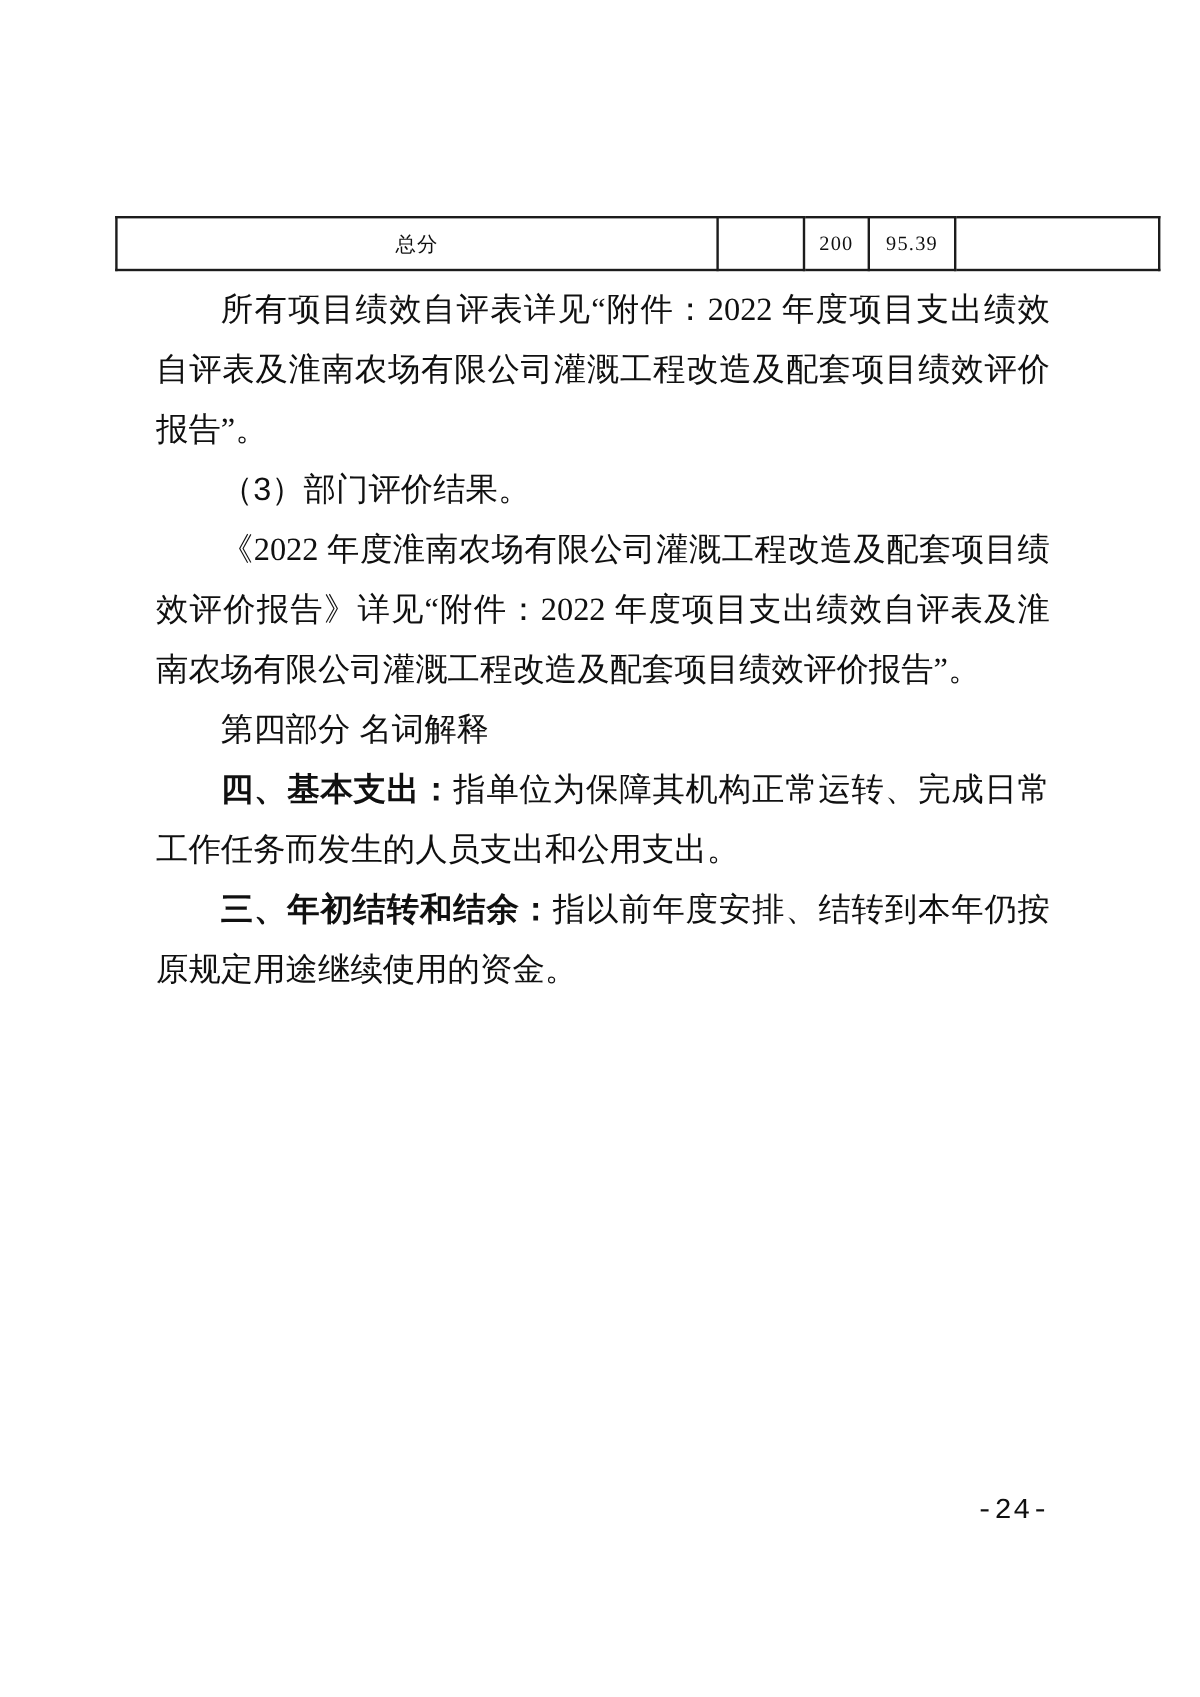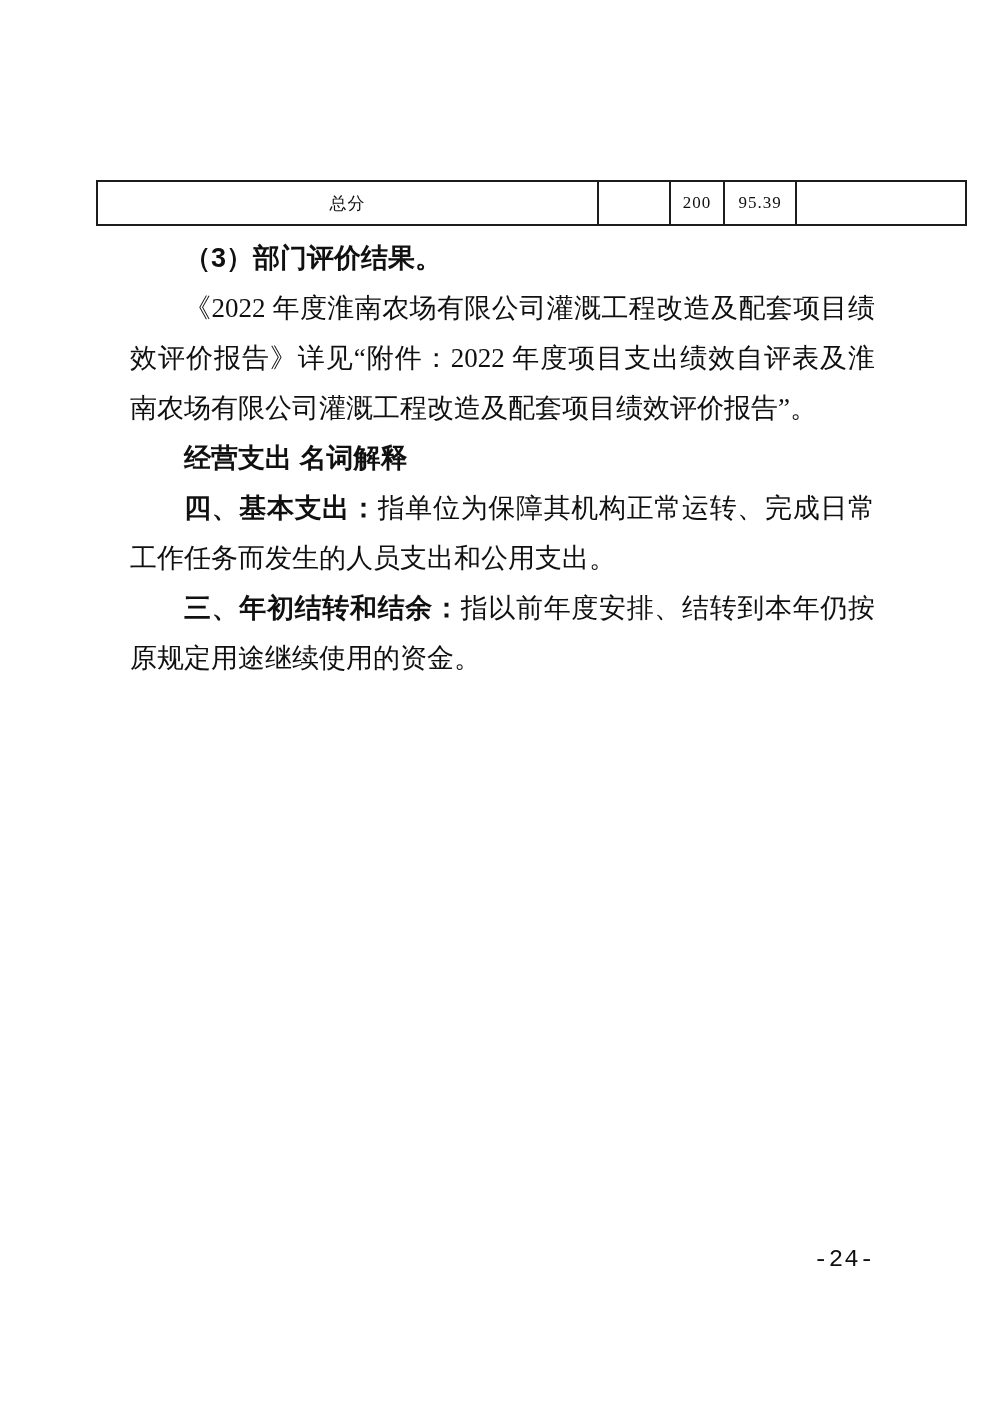--- a/index.html
+++ b/index.html
@@ -41,21 +41,21 @@
     top: 233px;
     width: 745px;
     font-size: 27px;
     line-height: 50px;
     text-align: justify;
   }
   .content p { margin: 0; text-indent: 54px; }
   .para { font-family: "Liberation Serif", "DejaVu Serif", serif; }
   .h-bold {
     font-family: "Liberation Sans", "DejaVu Sans", sans-serif;
-    font-weight: 700;
+    font-weight: 400;
   }
   .lead {
     font-family: "Liberation Sans", "DejaVu Sans", sans-serif;
     font-weight: 700;
   }
 
   
   .page-number {
     position: absolute;
     right: 125px;
@@ -84,23 +84,24 @@
         <td>总分</td>
         <td></td>
         <td>200</td>
         <td>95.39</td>
         <td></td>
       </tr>
     </tbody>
   </table>
 
   <div class="content">
+    <p class="para">所有项目绩效自评表详见“附件：2022 年度项目支出绩效自评表及淮南农场有限公司灌溉工程改造及配套项目绩效评价报告”。</p>
     <p class="h-bold">（3）部门评价结果。</p>
     <p class="para">《2022 年度淮南农场有限公司灌溉工程改造及配套项目绩效评价报告》详见“附件：2022 年度项目支出绩效自评表及淮南农场有限公司灌溉工程改造及配套项目绩效评价报告”。</p>
-    <p class="h-bold">经营支出  名词解释</p>
+    <p class="h-bold">第四部分  名词解释</p>
 
     <p class="para"><span class="lead">四、基本支出：</span><span>指单位为保障其机构正常运转、完成日常工作任务而发生的人员支出和公用支出。</span></p>
     <p class="para"><span class="lead">三、年初结转和结余：</span><span>指以前年度安排、结转到本年仍按原规定用途继续使用的资金。</span></p>
   </div>
 
   <div class="page-number">-24-</div>
 
 </div>
 
 </body></html>

